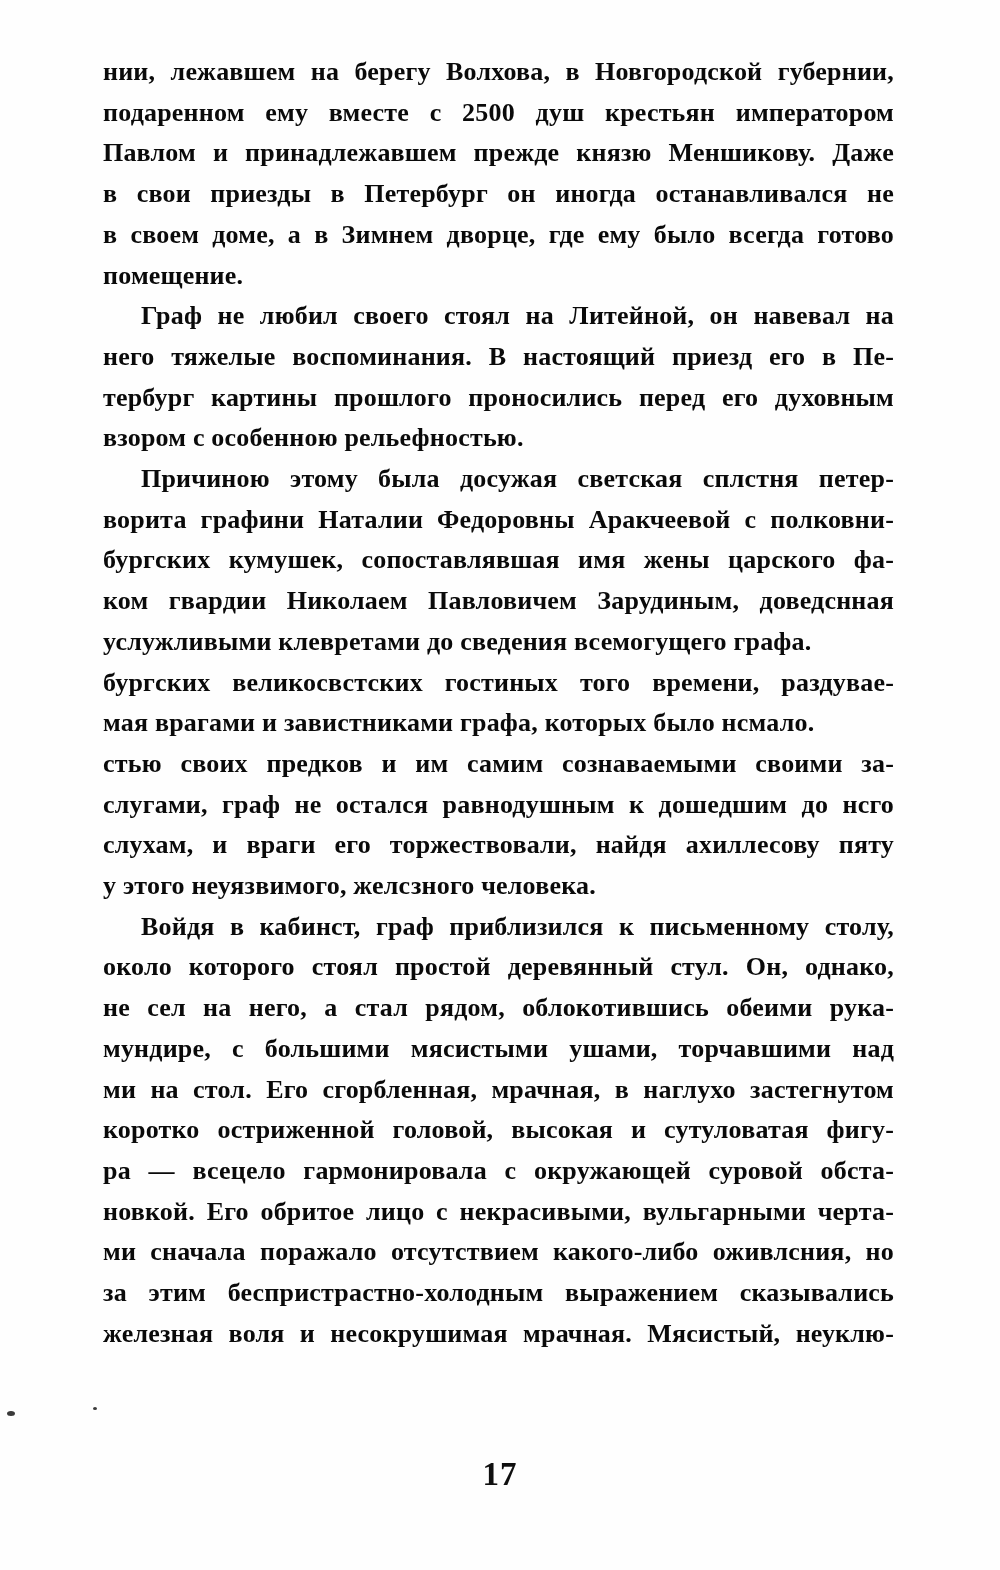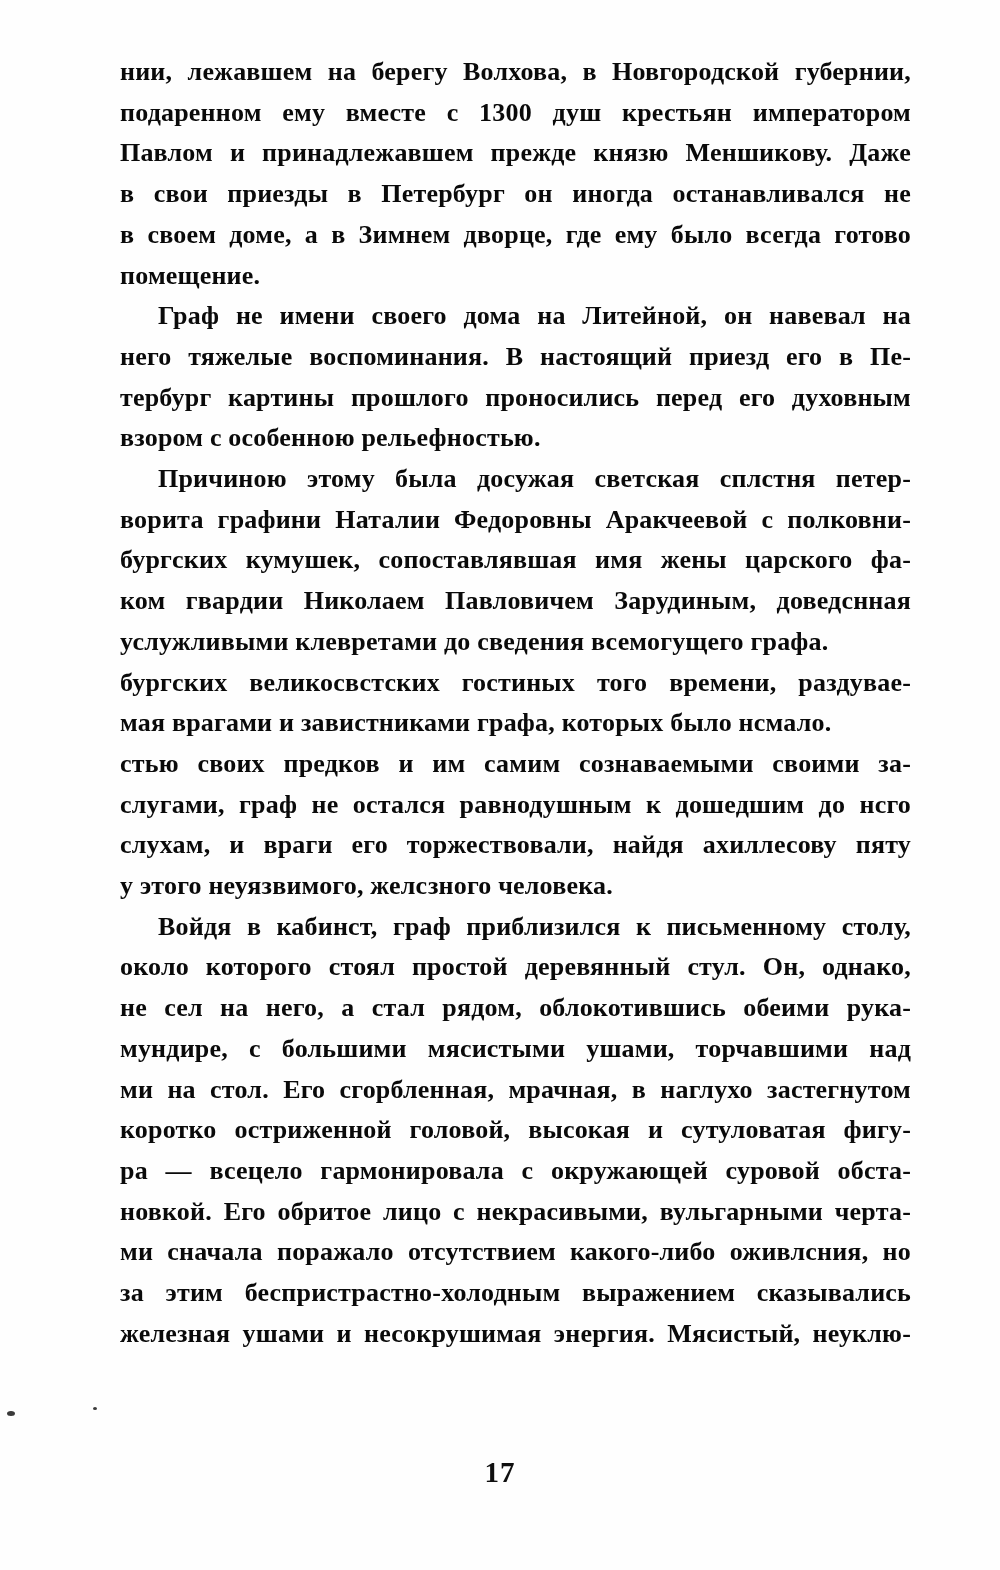--- a/index.html
+++ b/index.html
@@ -6,21 +6,21 @@
   body {
     width: 1000px;
     height: 1570px;
     background: #fefefe;
     position: relative;
     overflow: hidden;
     font-family: "Liberation Serif", "DejaVu Serif", serif;
   }
   .text-block {
     position: absolute;
-    left: 120px;
+    left: 103px;
     top: 52px;
     width: 791px;
     color: #0a0a0a;
     font-weight: bold;
     font-size: 26px;
     line-height: 40.7px;
     letter-spacing: 0.2px;
   }
   .paragraph { margin: 0; padding: 0; }
   .line {
@@ -28,46 +28,46 @@
     text-align-last: justify;
   }
   .line.end { text-align-last: left; }
   .line.indent { text-indent: 38px; }
   .page-number {
     position: absolute;
     top: 1456px;
     left: 0;
     width: 100%;
     text-align: center;
-    font-size: 29px;
+    font-size: 33px;
     font-weight: bold;
     color: #0f0f0f;
     letter-spacing: 1px;
   }
   .speck { position: absolute; background: #3a3a3a; border-radius: 50%; }
   .speck-1 { left: 7px; top: 1411px; width: 8px; height: 5px; }
   .speck-2 { left: 93px; top: 1407px; width: 4px; height: 3px; }
 </style>
 </head>
 <body>
 
 <div>
   <div class="text-block">
 
     <div class="paragraph">
       <div class="line">нии, лежавшем на берегу Волхова, в Новгородской губернии,</div>
-      <div class="line">подаренном ему вместе с 1300 душ крестьян императором</div>
+      <div class="line">подаренном ему вместе с 2500 душ крестьян императором</div>
       <div class="line">Павлом и принадлежавшем прежде князю Меншикову. Даже</div>
       <div class="line">в свои приезды в Петербург он иногда останавливался не</div>
       <div class="line">в своем доме, а в Зимнем дворце, где ему было всегда готово</div>
       <div class="line end">помещение.</div>
     </div>
 
     <div class="paragraph">
-      <div class="line indent">Граф не имени своего дома на Литейной, он навевал на</div>
+      <div class="line indent">Граф не любил своего стоял на Литейной, он навевал на</div>
       <div class="line">него тяжелые воспоминания. В настоящий приезд его в Пе-</div>
       <div class="line">тербург картины прошлого проносились перед его духовным</div>
       <div class="line end">взором с особенною рельефностью.</div>
     </div>
 
     <div class="paragraph">
       <div class="line indent">Причиною этому была досужая светская сплстня петер-</div>
       <div class="line">ворита графини Наталии Федоровны Аракчеевой с полковни-</div>
       <div class="line">бургских кумушек, сопоставлявшая имя жены царского фа-</div>
       <div class="line">ком гвардии Николаем Павловичем Зарудиным, доведснная</div>
@@ -90,21 +90,21 @@
       <div class="line indent">Войдя в кабинст, граф приблизился к письменному столу,</div>
       <div class="line">около которого стоял простой деревянный стул. Он, однако,</div>
       <div class="line">не сел на него, а стал рядом, облокотившись обеими рука-</div>
       <div class="line">мундире, с большими мясистыми ушами, торчавшими над</div>
       <div class="line">ми на стол. Его сгорбленная, мрачная, в наглухо застегнутом</div>
       <div class="line">коротко остриженной головой, высокая и сутуловатая фигу-</div>
       <div class="line">ра — всецело гармонировала с окружающей суровой обста-</div>
       <div class="line">новкой. Его обритое лицо с некрасивыми, вульгарными черта-</div>
       <div class="line">ми сначала поражало отсутствием какого-либо оживлсния, но</div>
       <div class="line">за этим беспристрастно-холодным выражением сказывались</div>
-      <div class="line">железная ушами и несокрушимая энергия. Мясистый, неуклю-</div>
+      <div class="line">железная воля и несокрушимая мрачная. Мясистый, неуклю-</div>
     </div>
 
   </div>
 
   <div class="page-number">17</div>
 
   <div class="speck speck-1"></div>
   <div class="speck speck-2"></div>
 </div>
 

